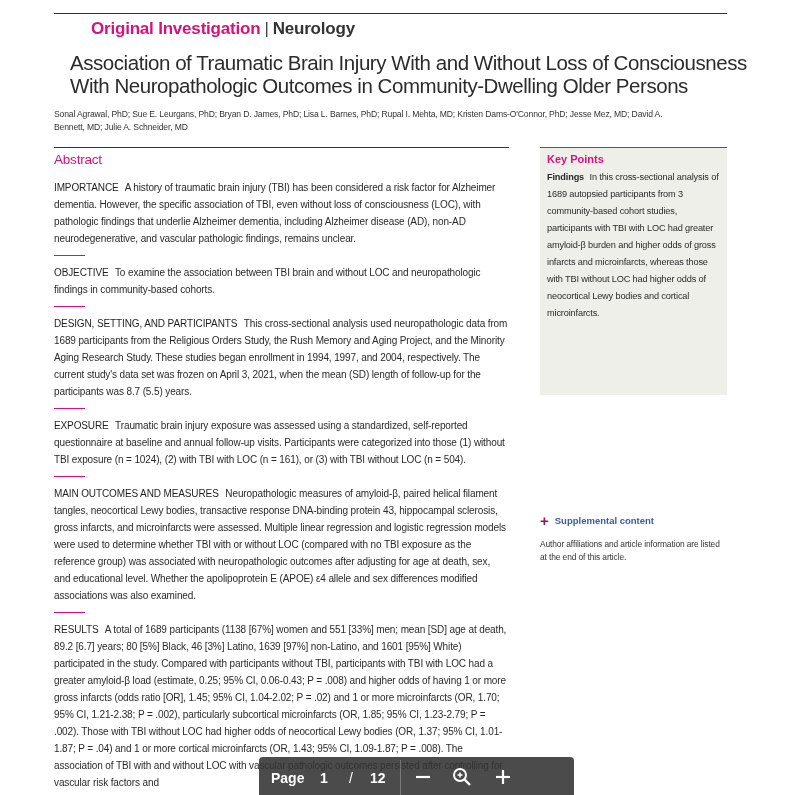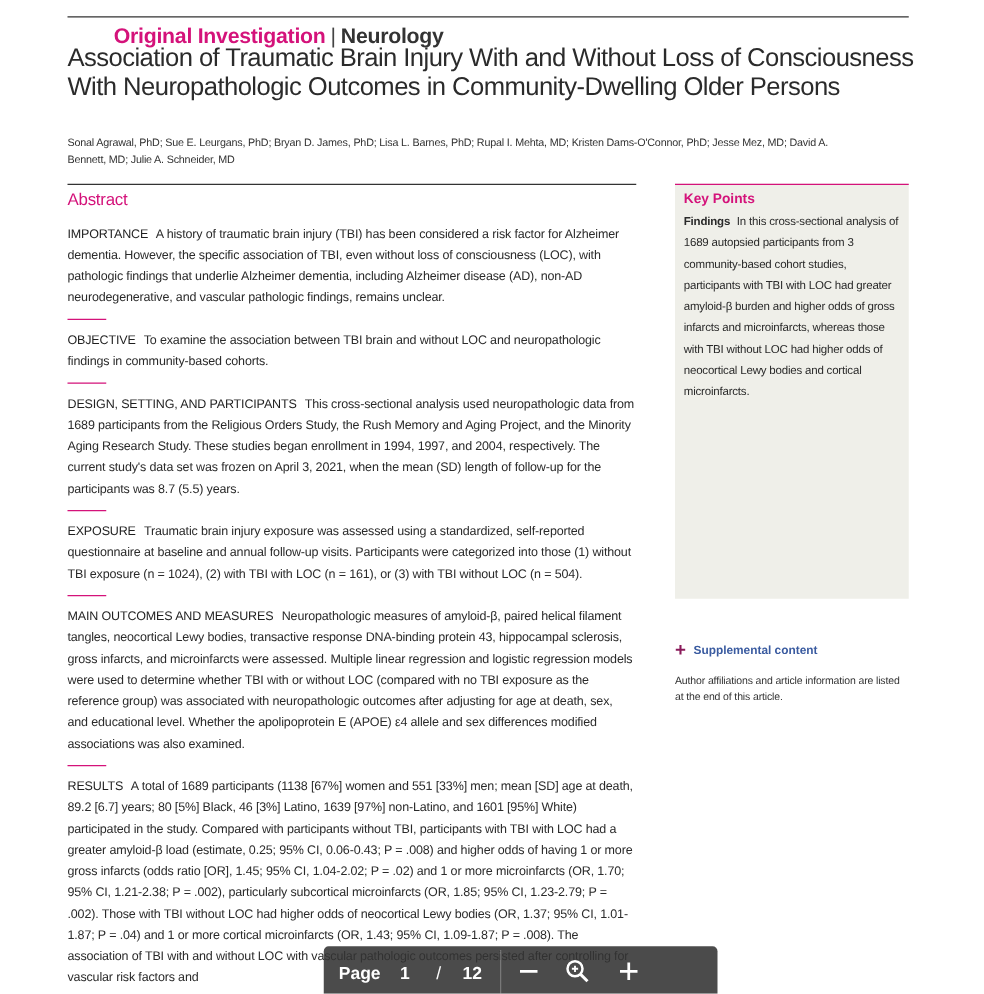--- a/index.html
+++ b/index.html
@@ -6,31 +6,31 @@
     body {
       width: 787px; height: 795px; overflow: hidden; position: relative;
       background: #ffffff; color: #2a2a2a;
       font-family: "Liberation Sans", sans-serif;
     }
     .top-rule { position: absolute; left: 54px; top: 13px; width: 673px; height: 1px; background: #333; }
     .kicker { position: absolute; left: 54px; top: 19px; font-size: 17px; font-weight: bold; letter-spacing: -0.2px; margin-left: 37px; }
     .kicker .section { color: #d4127a; }
     .kicker .sep { color: #444; margin: 0 4px; font-weight: normal; }
     .kicker .topic { color: #333; }
-    .title { position: absolute; left: 54px; top: 35px; width: 680px; font-size: 20.5px; line-height: 23px; color: #2b2b2b; letter-spacing: -0.45px; margin: 0; font-weight: normal; }
+    .title { position: absolute; left: 54px; top: 35px; width: 680px; font-size: 20.5px; line-height: 23px; color: #2b2b2b; letter-spacing: -0.45px; margin: 16px; font-weight: normal; }
     .authors { position: absolute; left: 54px; top: 93px; width: 620px; font-size: 8.6px; line-height: 13px; color: #333; letter-spacing: -0.15px; margin-top: 15px; }
 
     .abstract { position: absolute; left: 54px; top: 147px; width: 455px; }
     .abstract-rule { height: 1px; background: #333; width: 455px; }
     .abstract-title { color: #d4127a; font-weight: normal; font-size: 13.5px; margin: 4px 0 12px 0; letter-spacing: -0.2px; }
     .abs-section { font-size: 10px; line-height: 17px; color: #2a2a2a; letter-spacing: -0.12px; margin: 0; }
     .abs-section .label { font-weight: normal; color: #1f1f1f; margin-right: 4px; text-align: center; }
     .pink-div { width: 31px; height: 1px; background: #d4127a; margin: 8px 0 8px 0; }
 
-    .keypoints { position: absolute; left: 540px; top: 147px; width: 187px; height: 332px; background: #efefe9; }
+    .keypoints { position: absolute; left: 540px; top: 147px; width: 187px; height: 248px; background: #efefe9; }
     .keypoints .kp-rule { height: 1px; background: #d4127a; }
     .kp-inner { padding: 5px 7px 0 7px; }
     .kp-title { color: #d4127a; font-weight: bold; font-size: 11px; margin: 0 0 4px 0; }
     .kp-para { font-size: 9.2px; line-height: 17px; color: #2a2a2a; margin: 0 0 6px 0; letter-spacing: -0.15px; }
     .kp-para .label { font-weight: bold; margin-right: 3px; }
 
     .supp { position: absolute; left: 540px; top: 515px; font-size: 9.5px; color: #3a5ba0; font-weight: bold; display: flex; align-items: center; }
     .supp .plus { color: #8a1a5a; font-size: 15px; font-weight: bold; margin-right: 6px; line-height: 10px; }
     .affil { position: absolute; left: 540px; top: 538px; width: 185px; font-size: 8.4px; line-height: 13px; color: #333; letter-spacing: -0.1px; }
 

